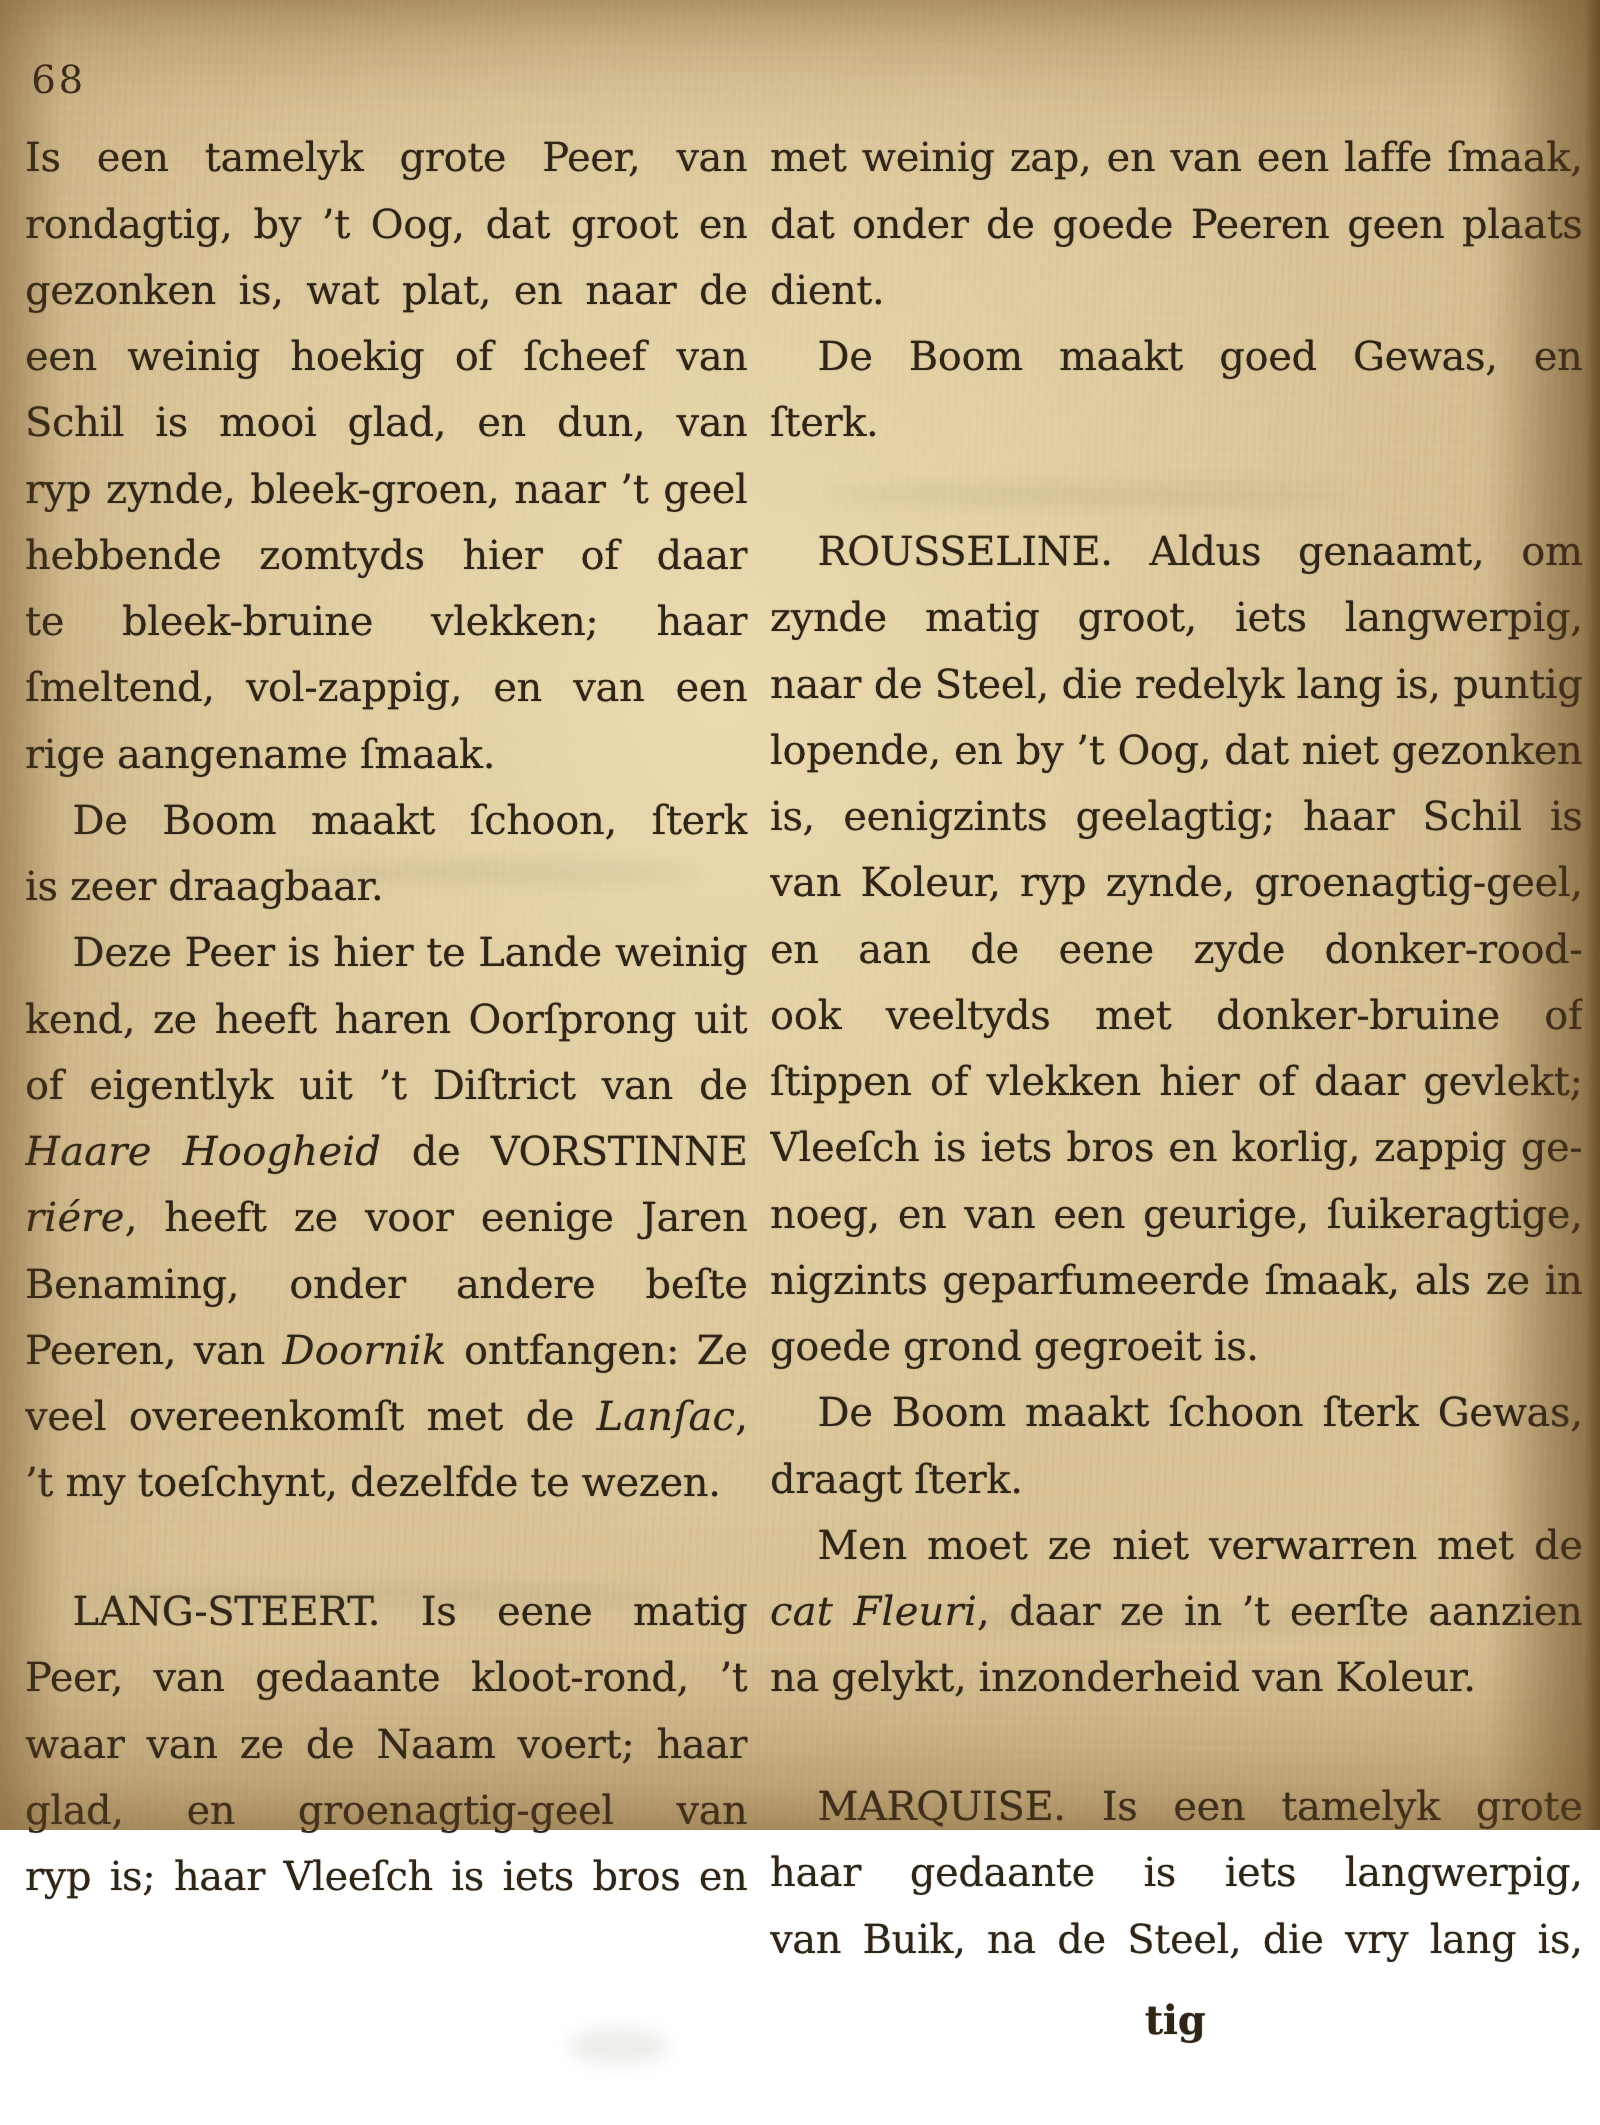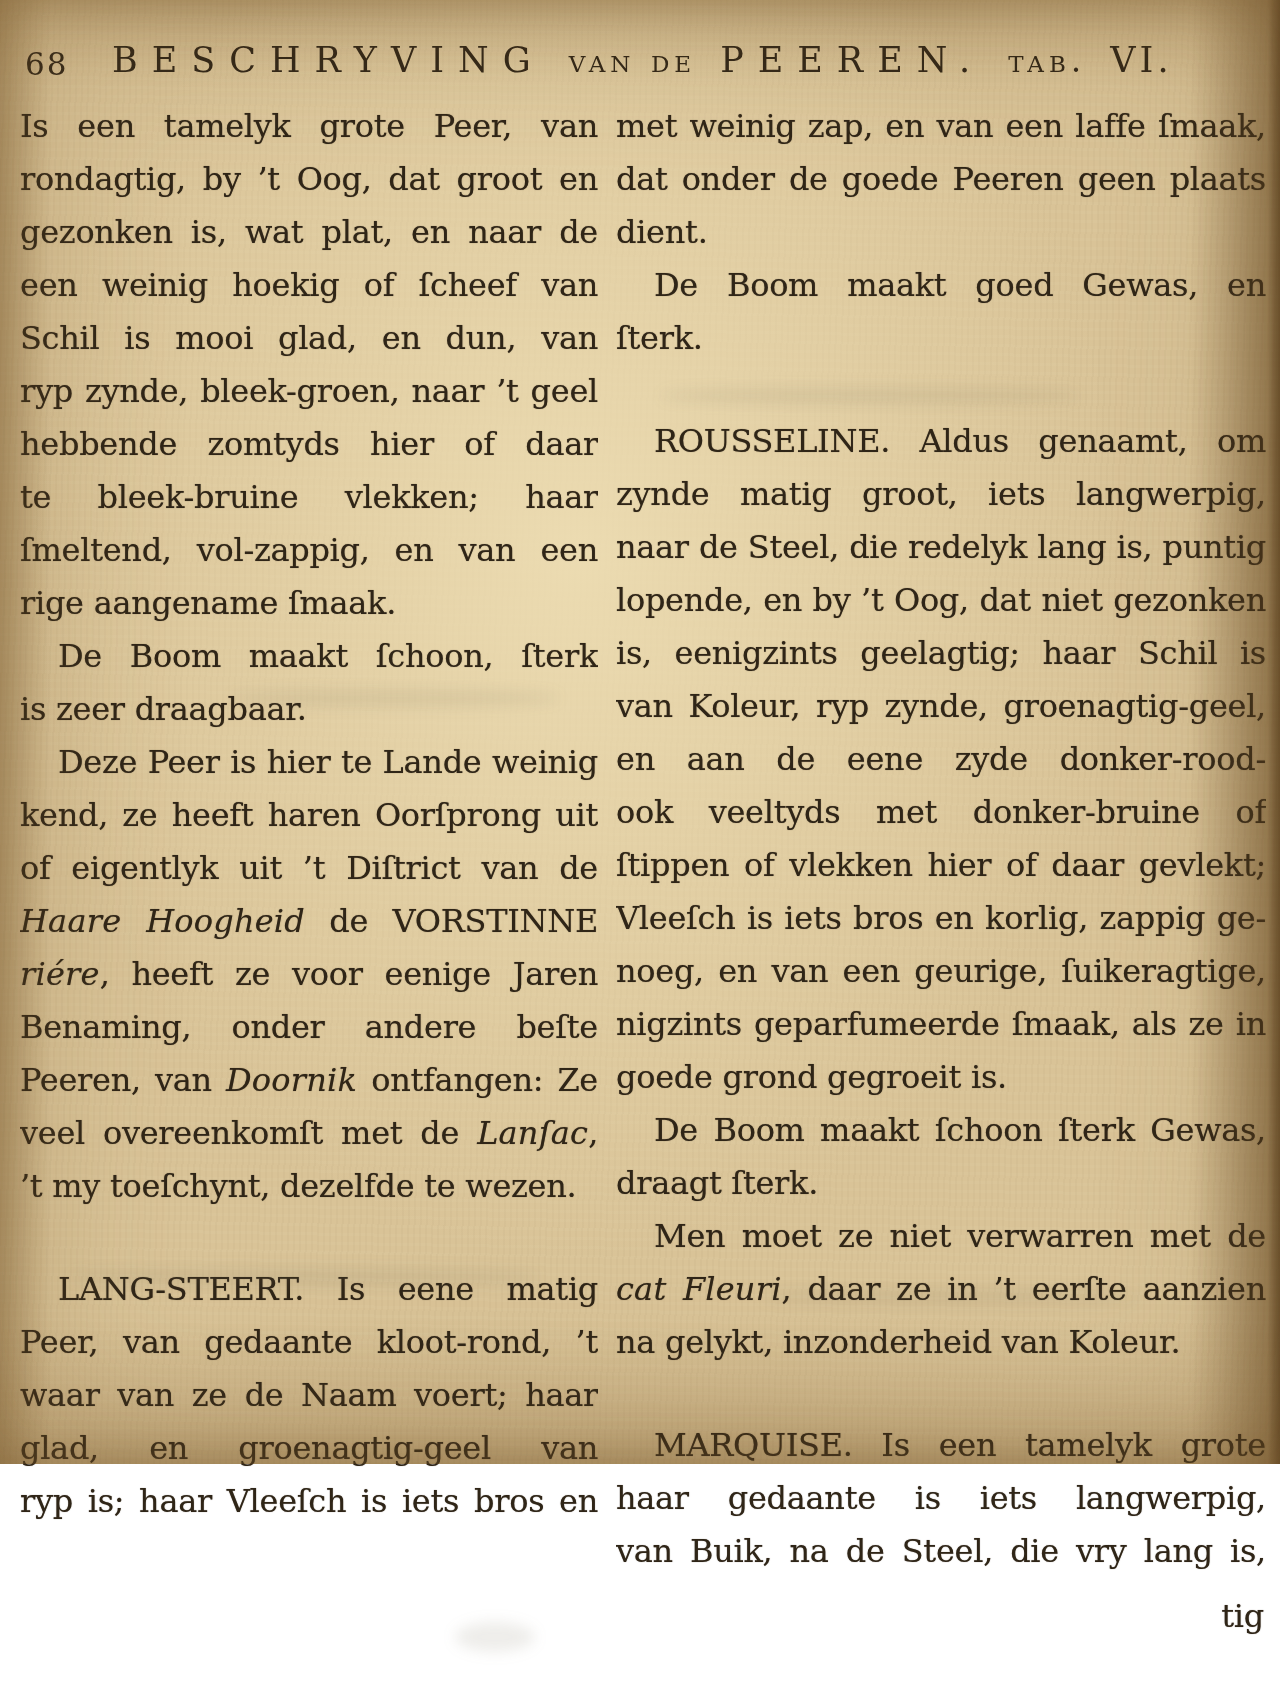--- a/index.html
+++ b/index.html
@@ -34,36 +34,29 @@
   .columns{position:absolute;top:100px;left:0;width:1280px;}
   .col{position:absolute;top:0;font-size:32px;letter-spacing:-0.3px;}
   .col-left{left:20px;width:578px;}
   .col-right{left:616px;width:650px;}
   .line{height:53px;line-height:53px;text-align:justify;text-align-last:justify;overflow:hidden;
         text-shadow:0 0 1px rgba(47,37,23,.55);}
   .line.flush{text-align-last:left;}
   .line.indent{text-indent:38px;}
   .line.gap{margin-top:50px;}
   .line i{font-style:italic;letter-spacing:0.2px;}
-  .catchword{height:53px;line-height:53px;text-align:right;margin-top:12px;padding-right:2px;
-        text-shadow:0 0 1px rgba(47,37,23,.55);}
+  .catchword{height:53px;line-height:53px;text-align:center;margin-top:12px;padding-right:2px;
+        text-shadow:0 0 1px rgba(47,37,23,.55);font-weight:bold;}
 </style>
 </head>
 <body>
 
 <div class="page">
   <div class="hdr">
     <span class="pagenum">68</span>
-    <div class="running-title">
-        <span class="t-seg t-lg">BESCHRYVING</span>
-        <span class="t-seg t-sc">van de</span>
-        <span class="t-seg t-lg">PEEREN.</span>
-        <span class="t-seg t-sc">Tab.</span>
-        <span class="t-seg t-lg2">VI.</span>
-      </div>
   </div>
 
   <div class="columns">
     <div class="col col-left">
         <div class="line"><span>Is een tamelyk grote Peer, van gedaante</span></div>
         <div class="line"><span>rondagtig, by ’t Oog, dat groot en weinig</span></div>
         <div class="line"><span>gezonken is, wat plat, en naar de Steel, die</span></div>
         <div class="line"><span>een weinig hoekig of ſcheef van Gewas; haar</span></div>
         <div class="line"><span>Schil is mooi glad, en dun, van Koleur,</span></div>
         <div class="line"><span>ryp zynde, bleek-groen, naar ’t geel hellende,</span></div>

